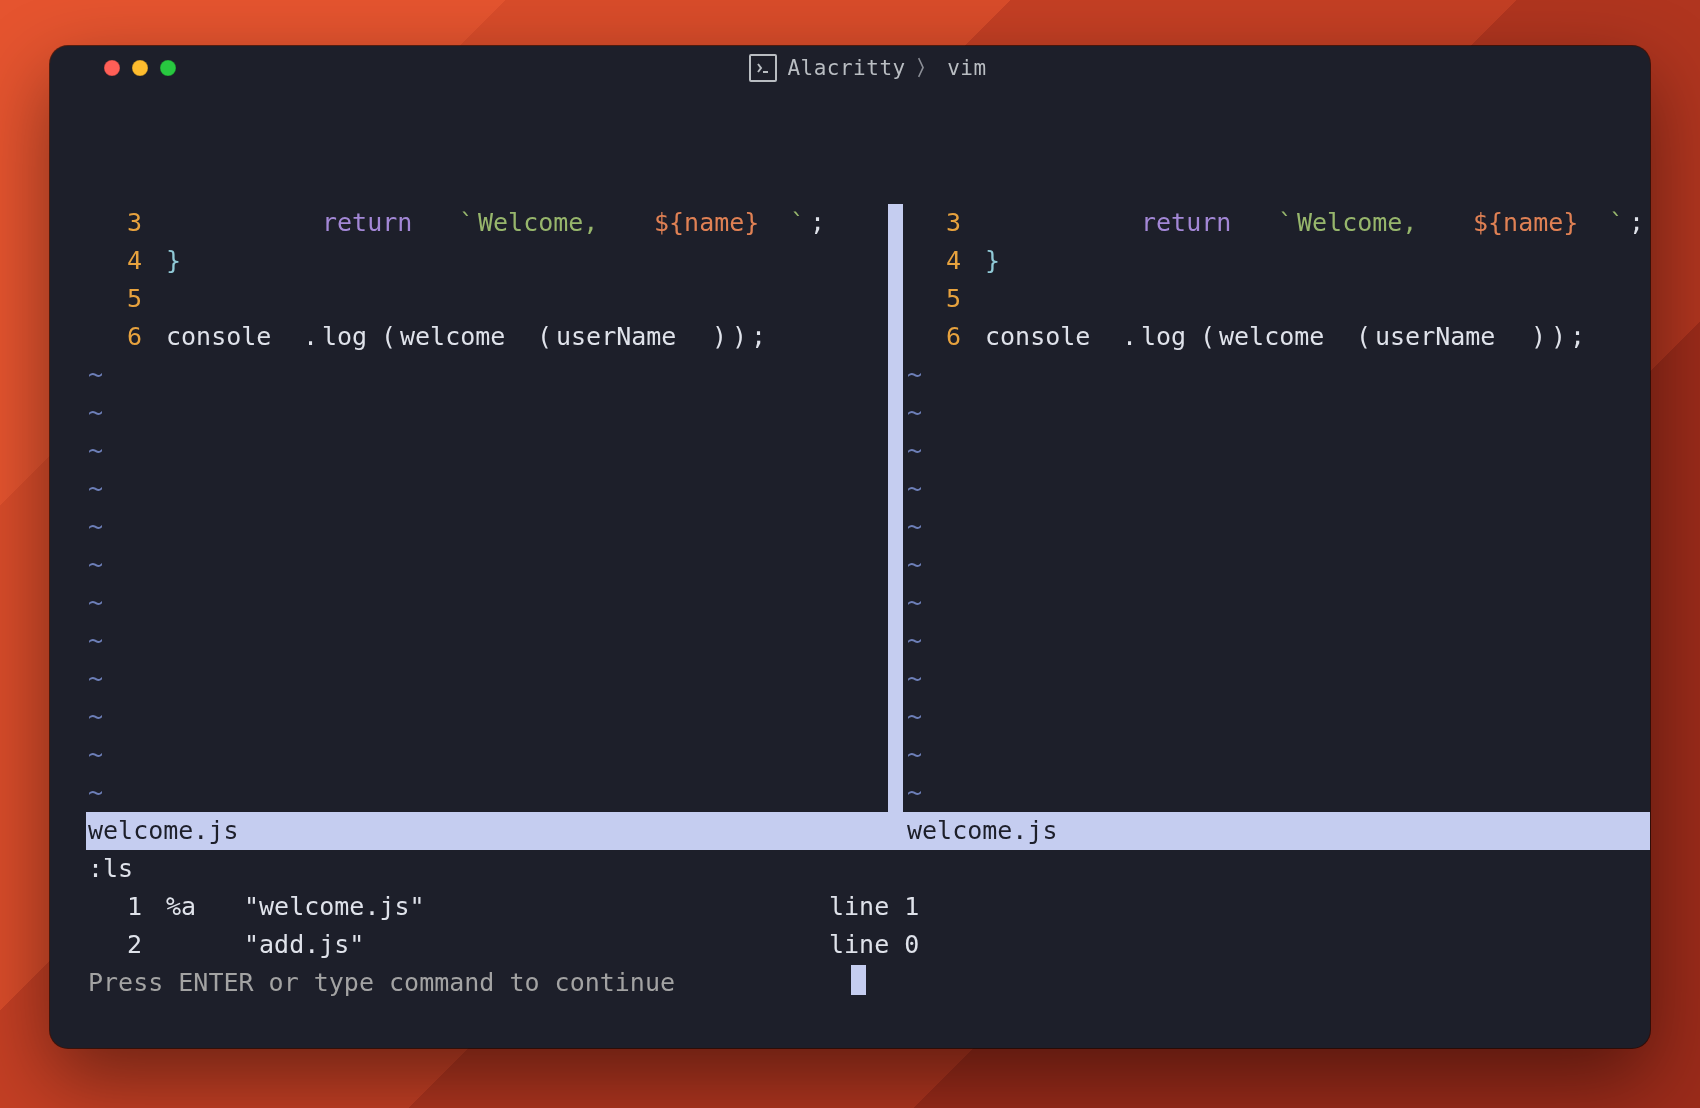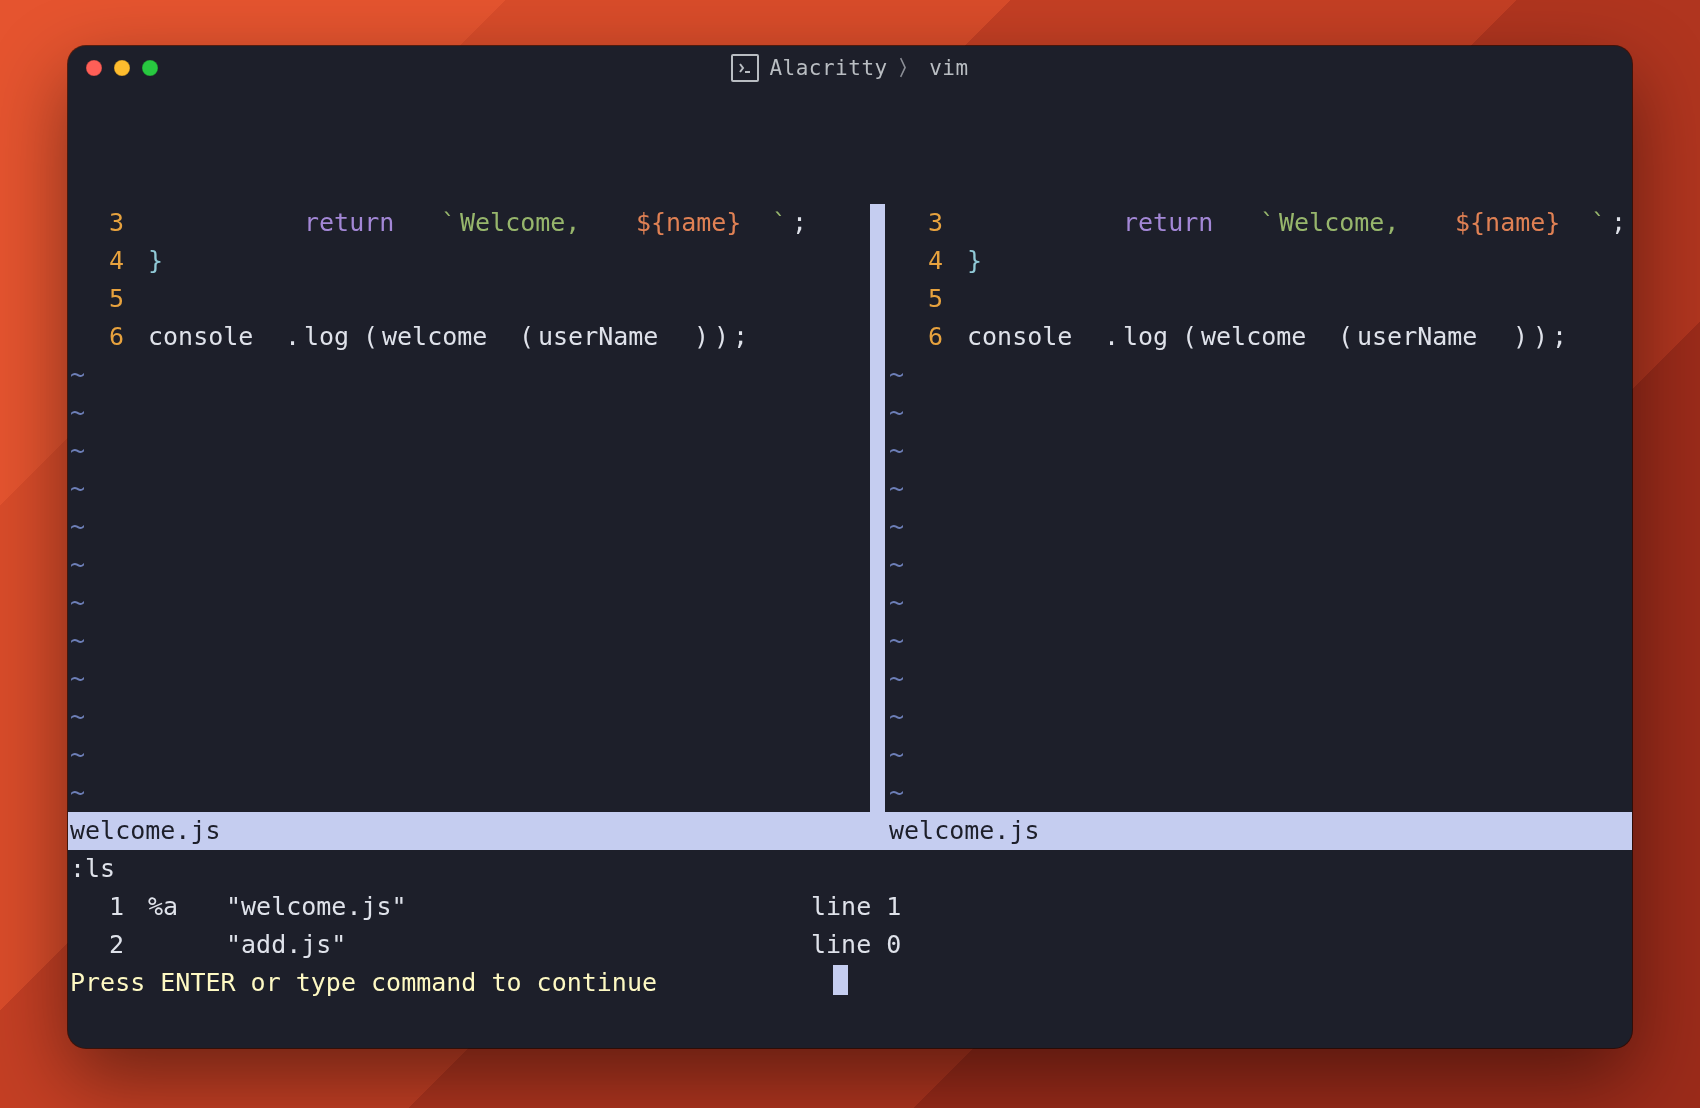--- a/index.html
+++ b/index.html
@@ -28,20 +28,21 @@
   .window {
     width: 1564px;
     height: 1002px;
     background: #1d1f2a;
     border-radius: 18px;
     box-shadow: 0 30px 80px rgba(0,0,0,0.45), 0 0 0 1px rgba(0,0,0,0.6);
     position: relative;
     overflow: hidden;
     display: flex;
     flex-direction: column;
+    padding-left: 36px;
   }
 
   .titlebar {
     height: 44px;
     display: flex;
     align-items: center;
     justify-content: center;
     position: relative;
     color: #b9bdc2;
     font-size: 21px;
@@ -100,21 +101,21 @@
   .c-kw    { color: #a387d6; } 
   .c-bt    { color: #97b66c; } 
   .c-str   { color: #97b66c; } 
   .c-interp{ color: #e08154; } 
   .c-brace { color: #90c9d6; } 
   .c-punct { color: #dfe2ea; } 
   .c-ident { color: #dfe2ea; } 
   .c-tilde { color: #6d7fb8; }
   .c-status{ color: #1d1f2a; }
   .c-msg   { color: #dfe2ea; }
-  .c-green { color: #fef9c3; }
+  .c-green { color: #a3a3a3; }
 
   .vsplit-seg {
     position: absolute;
     width: 15px;
     background: #c5cdf0;
     color: #1d1f2a;
   }
 
   .statusbar {
     background: #c5cdf0;

